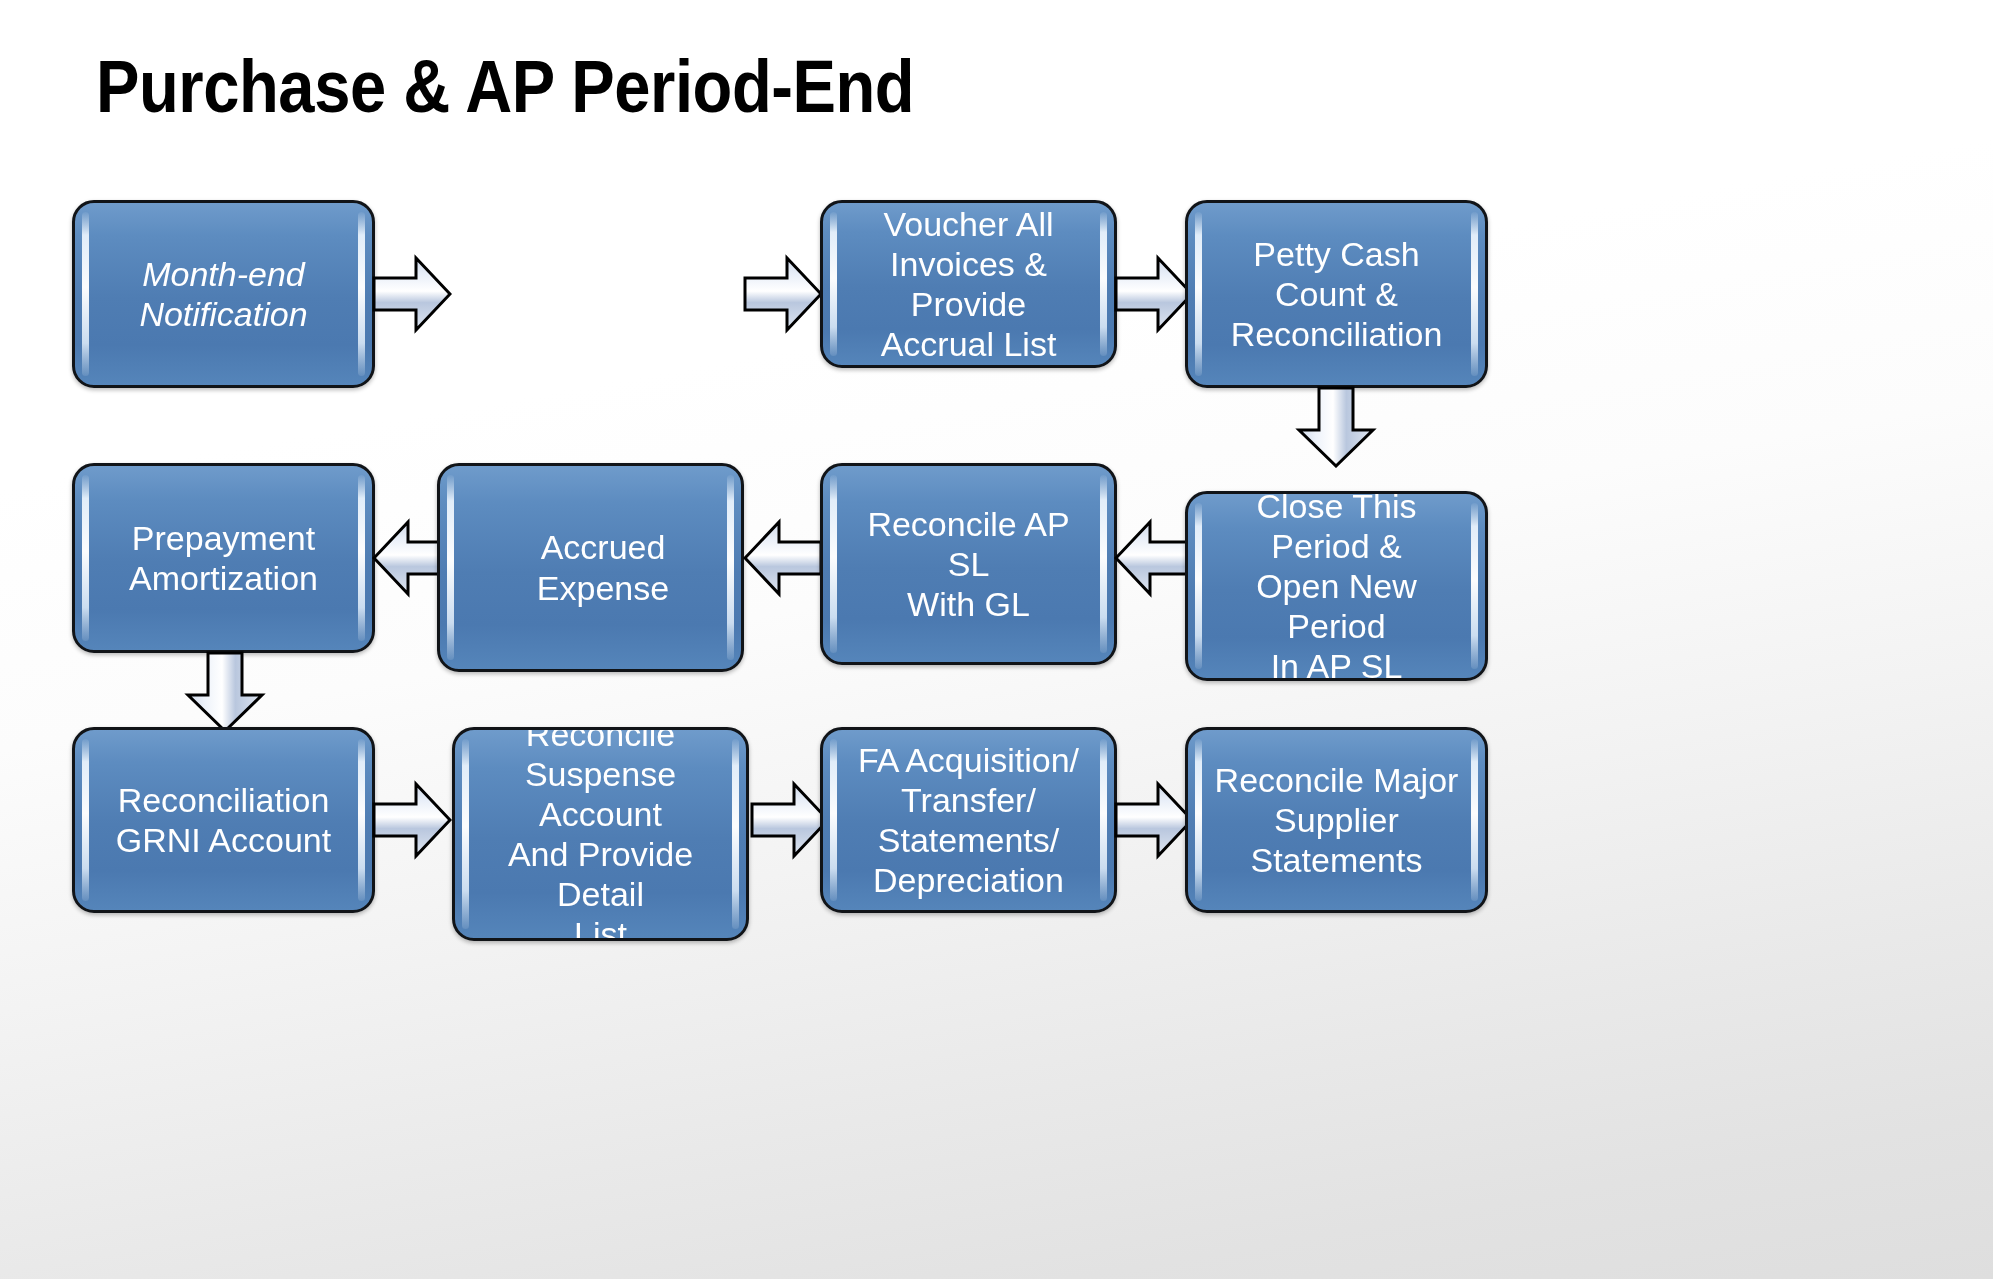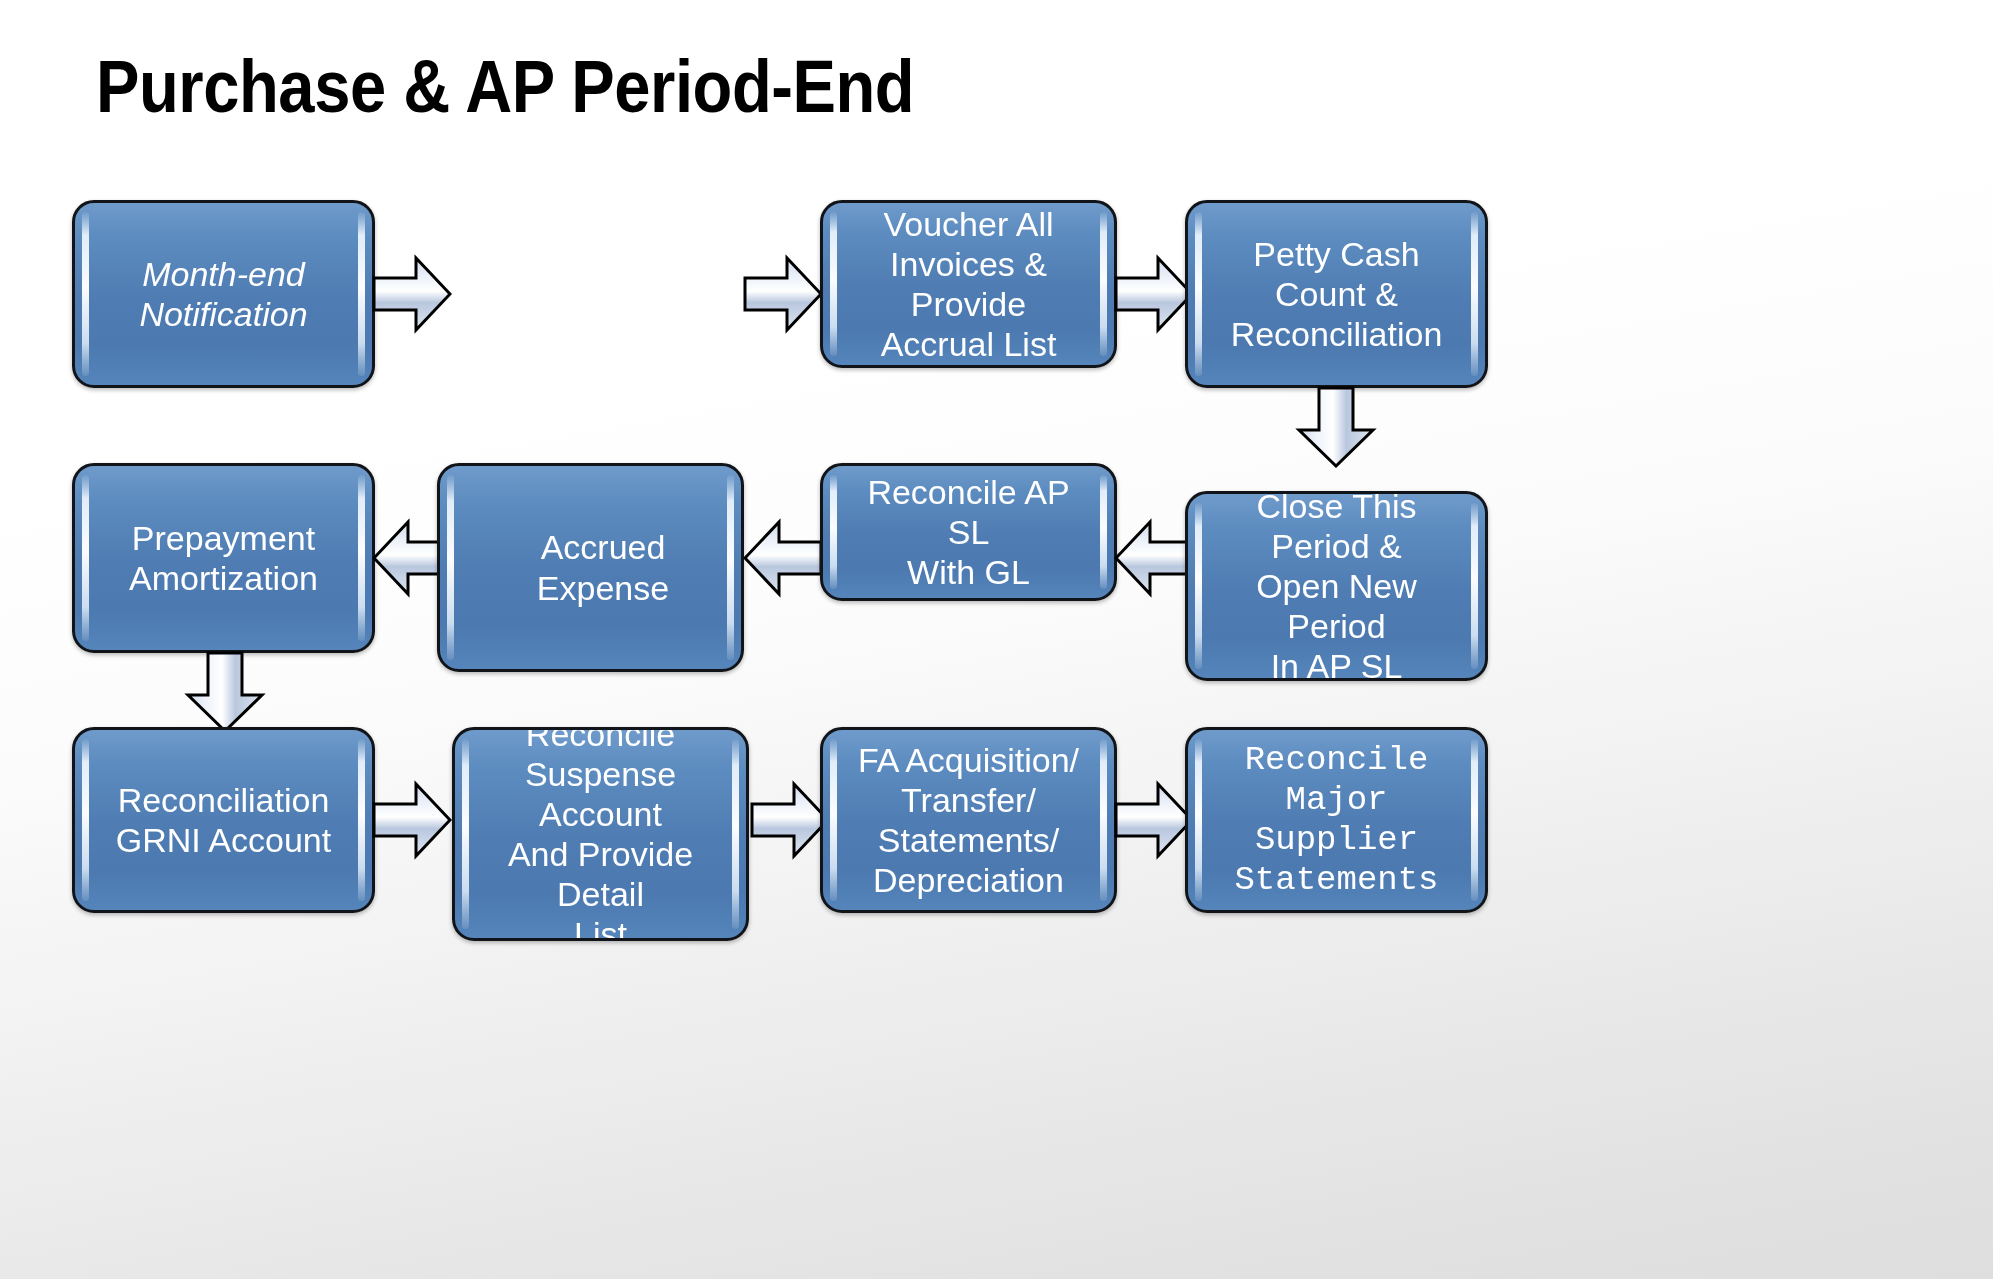--- a/index.html
+++ b/index.html
@@ -195,21 +195,21 @@
   <div class="node" style="left:437px; top:463px; width:307px; height:209px;padding-left:25px;">
     <span class="label">Accrued Expense</span>
   </div>
 
   <div class="arrow" style="left:743px; top:518px; width:80px; height:80px;">
     <svg viewBox="0 0 80 80" preserveAspectRatio="none">
       <polygon points="78,24 36,24 36,4 2,40 36,76 36,56 78,56" fill="url(#gr1)" stroke="#000" stroke-width="3"></polygon>
     </svg>
   </div>
 
-  <div class="node" style="left:820px; top:463px; width:297px; height:138px;align-items:center;">
+  <div class="node" style="left:820px; top:463px; width:297px; height:202px;align-items:center;">
     <span class="label">Reconcile AP SL
 With GL</span>
   </div>
 
   <div class="arrow" style="left:1114px; top:518px; width:80px; height:80px;">
     <svg viewBox="0 0 80 80" preserveAspectRatio="none">
       <polygon points="78,24 36,24 36,4 2,40 36,76 36,56 78,56" fill="url(#gr1)" stroke="#000" stroke-width="3"></polygon>
     </svg>
   </div>
 
@@ -255,19 +255,19 @@
 Statements/
 Depreciation</span>
   </div>
 
   <div class="arrow" style="left:1114px; top:780px; width:80px; height:80px;">
     <svg viewBox="0 0 80 80" preserveAspectRatio="none">
       <polygon points="2,24 44,24 44,4 78,40 44,76 44,56 2,56" fill="url(#gr1)" stroke="#000" stroke-width="3"></polygon>
     </svg>
   </div>
 
-  <div class="node" style="left:1185px; top:727px; width:303px; height:186px;font-family:Liberation Mono, monospace;">
+  <div class="node" style="left:1185px; top:727px; width:303px; height:186px;">
     <span class="label">Reconcile Major
 Supplier
 Statements</span>
   </div>
 
 </div>
 
 </body></html>

